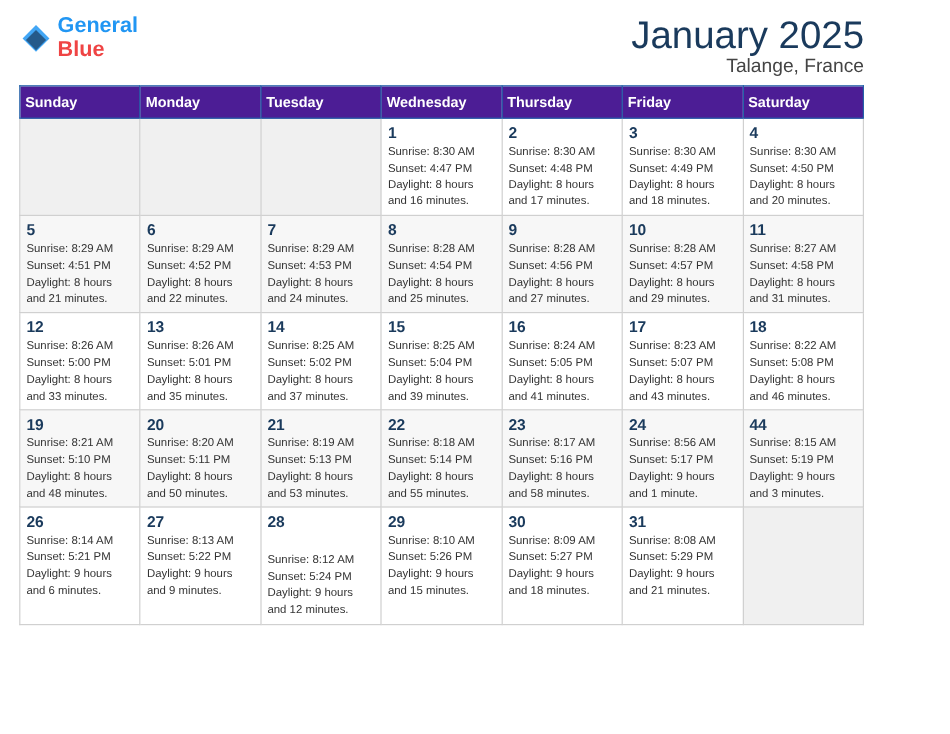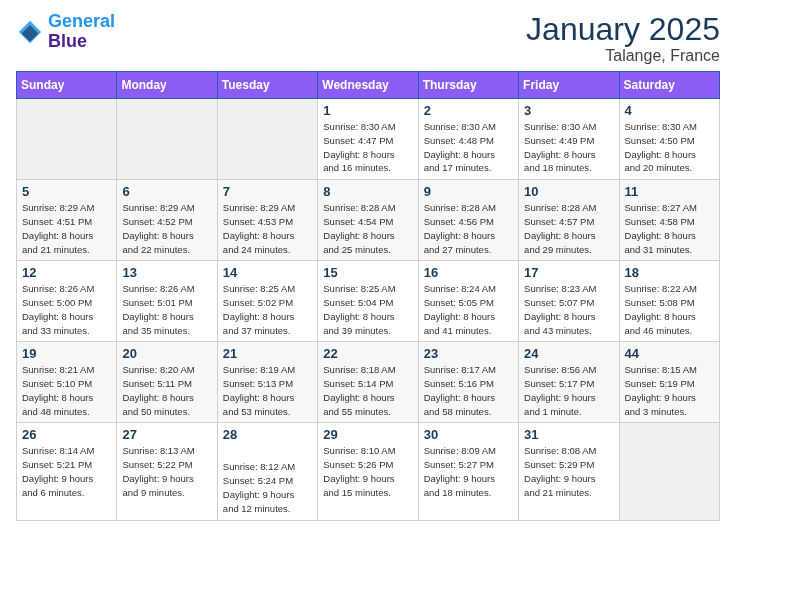--- a/index.html
+++ b/index.html
@@ -53,21 +53,21 @@
       font-size: 16px;
       color: #444;
       font-weight: normal;
     }
     table {
       width: 100%;
       border-collapse: collapse;
       table-layout: fixed;
     }
     thead tr th {
-      background: #8b5cf6;
+      background: #4c1d95;
       color: #fff;
       font-size: 12px;
       font-weight: bold;
       padding: 6px 4px;
       text-align: left;
       border: 1px solid #2562a8;
     }
     tbody tr td {
       border: 1px solid #d0d0d0;
       vertical-align: top;
@@ -101,21 +101,21 @@
 
 <div class="page">
   <div class="header">
     <div class="logo">
       <svg class="logo-icon" viewBox="0 0 40 40">
         <polygon points="20,4 36,20 20,36 4,20" fill="#2196F3" opacity="0.85"></polygon>
         <polygon points="20,10 32,22 20,34 8,22" fill="#1a3a5c" opacity="0.7"></polygon>
       </svg>
       <div class="logo-text">
         <span>General</span><br>
-        <span style="color:#4c1d95;">Blue</span>
+        <span style="color:#ef4444;">Blue</span>
       </div>
     </div>
     <div class="title-block">
       <div class="calendar-title">January 2025</div>
       <div class="calendar-subtitle">Talange, France</div>
     </div>
   </div>
 
   <table>
     <thead>

